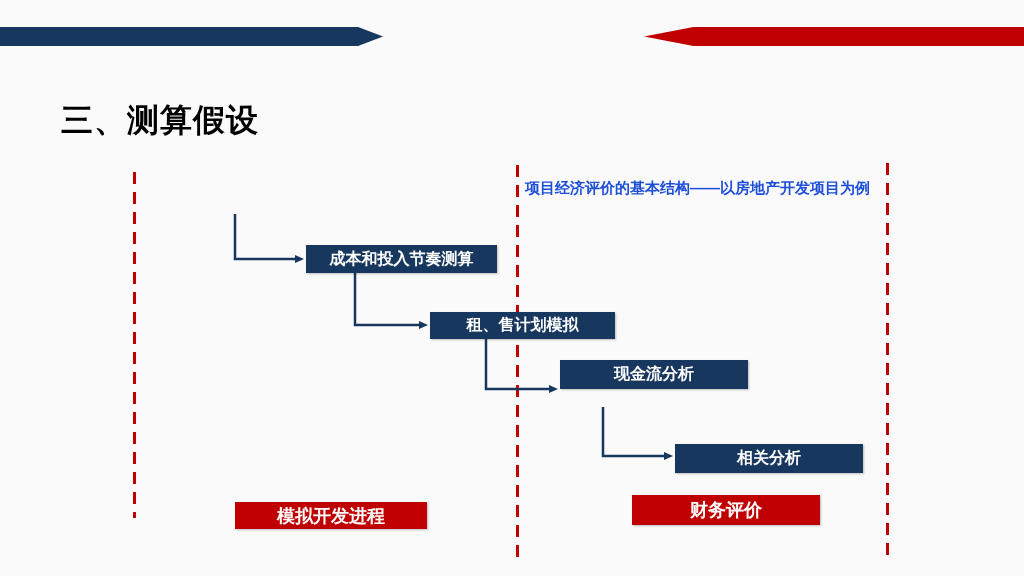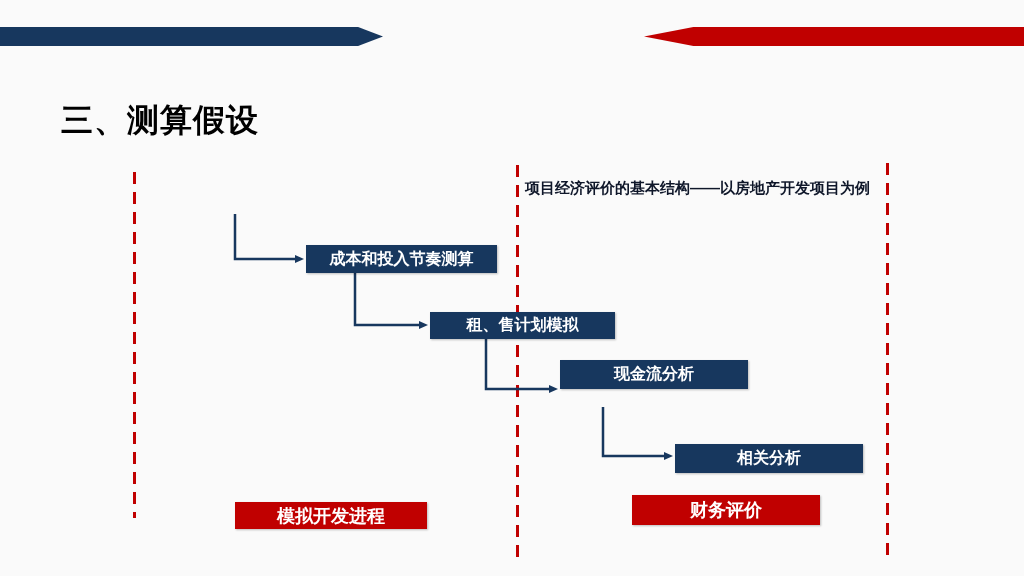--- a/index.html
+++ b/index.html
@@ -67,21 +67,21 @@
   .divider-1 { left: 133px; top: 172px; height: 346px; }
   .divider-2 { left: 516px; top: 165px; height: 393px; }
   .divider-3 { left: 886px; top: 163px; height: 394px; }
 
   
   .diagram-caption {
     position: absolute;
     left: 525px; top: 179px;
     font-size: 15px;
     font-weight: bold;
-    color: #0f172a;
+    color: #1d4ed8;
     white-space: nowrap;
   }
 
   
   .connector-layer {
     position: absolute;
     left: 0; top: 0;
     width: 1024px; height: 576px;
     pointer-events: none;
   }

